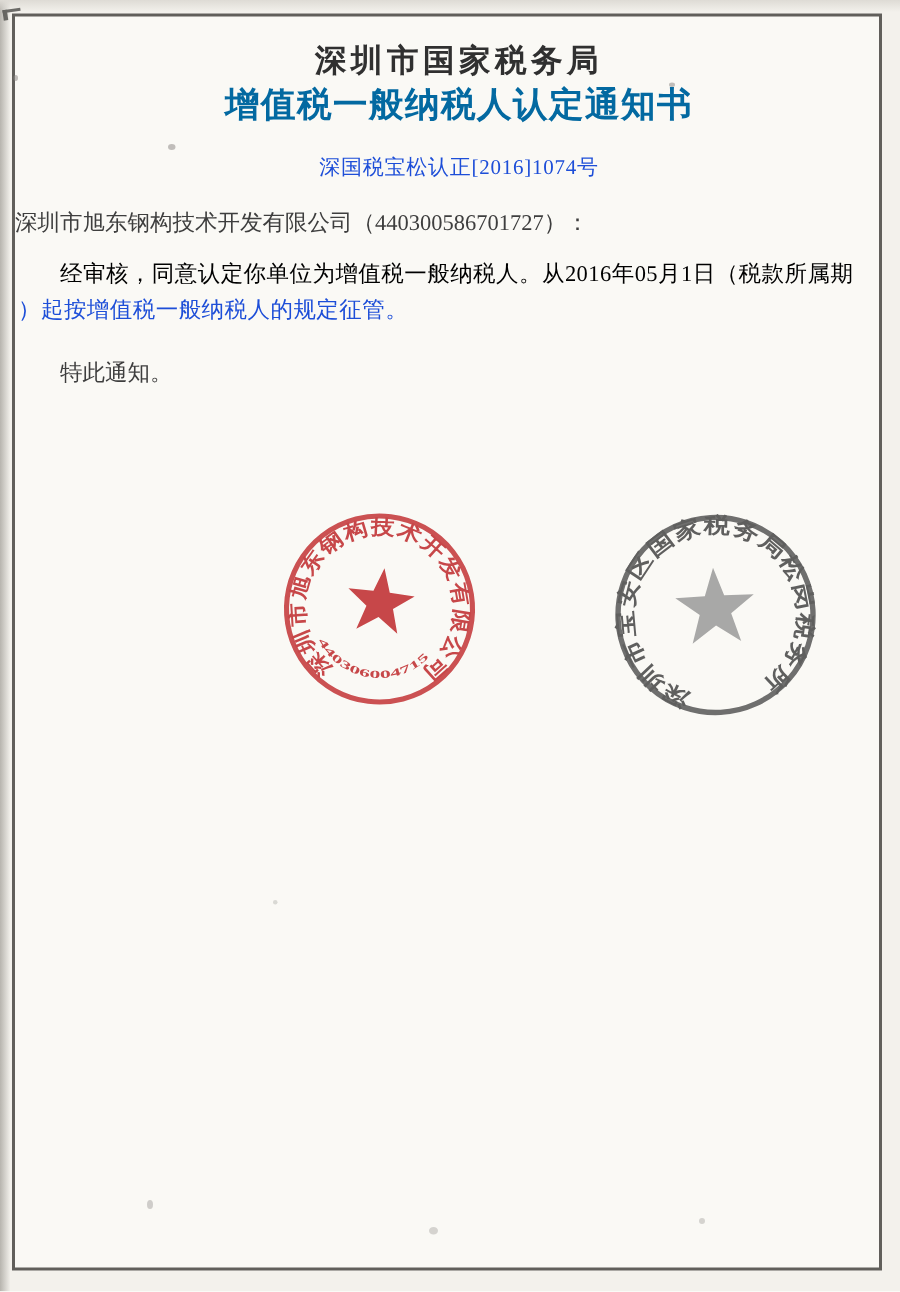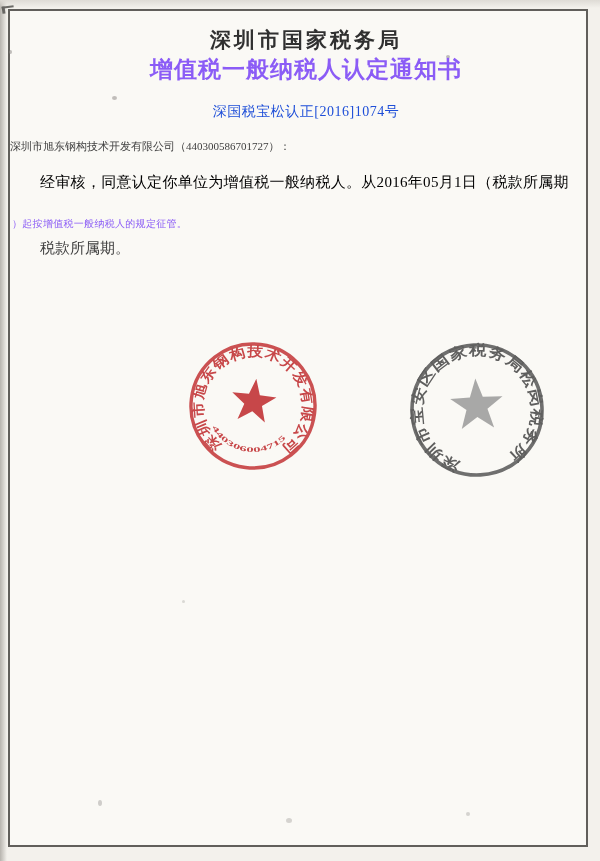--- a/index.html
+++ b/index.html
@@ -15,25 +15,25 @@
     background:linear-gradient(to right,#b7b4ae,rgba(183,180,174,0));}
   .edge-shade-top{position:absolute;left:0;top:0;width:100%;height:8px;
     background:linear-gradient(to bottom,#dedbd5,rgba(222,219,213,0));}
   .page-border{
     position:absolute;left:8px;top:9px;width:580px;height:838px;
     border:2px solid #615f5b;box-sizing:border-box;background:#faf9f5;
   }
   .txt{position:absolute;white-space:nowrap;}
   .centered{left:0;width:600px;text-align:center;padding-left:12px;box-sizing:border-box;}
   .title1{top:26px;font-size:21px;font-weight:bold;letter-spacing:3px;color:#303030;}
-  .title2{top:54px;font-size:23px;font-weight:bold;letter-spacing:1px;color:#8b5cf6;}
+  .title2{top:54px;font-size:23px;font-weight:bold;letter-spacing:1px;color:#0369a1;}
   .docnum{top:103px;font-size:14px;letter-spacing:0.5px;color:#1d4ed8;}
-  .recipient{top:139px;left:10px;font-size:11px;color:#3e3e3e;}
+  .recipient{top:139px;left:10px;font-size:15px;color:#3e3e3e;}
   .body1{top:173px;left:40px;font-size:15px;color:#000000;letter-spacing:0.3px;}
-  .body2{top:217px;left:12px;font-size:10px;color:#8b5cf6;letter-spacing:0.3px;}
+  .body2{top:197px;left:12px;font-size:15px;color:#1d4ed8;letter-spacing:0.3px;}
   .closing{top:239px;left:40px;font-size:15px;color:#3e3e3e;}
   .stamp{position:absolute;}
   .stamp-red{left:187px;top:340px;opacity:0.93;}
   .stamp-black{left:406px;top:339px;opacity:0.88;}
   .date-stamp{
     position:absolute;left:392px;top:426px;
     font-family:"Liberation Sans", sans-serif;
     font-size:21px;font-weight:500;letter-spacing:2px;
     color:rgba(112,112,112,0.88);
     mix-blend-mode:multiply;z-index:5;white-space:nowrap;
@@ -52,21 +52,21 @@
   <div class="edge-shade-top"></div>
   <div class="corner-mark"></div>
 
   <div class="txt centered title1">深圳市国家税务局</div>
   <div class="txt centered title2">增值税一般纳税人认定通知书</div>
   <div class="txt centered docnum">深国税宝松认正[2016]1074号</div>
 
   <div class="txt recipient">深圳市旭东钢构技术开发有限公司（440300586701727）：</div>
   <div class="txt body1">经审核，同意认定你单位为增值税一般纳税人。从2016年05月1日（税款所属期</div>
   <div class="txt body2">）起按增值税一般纳税人的规定征管。</div>
-  <div class="txt closing">税款所属期。</div>
+  <div class="txt closing">特此通知。</div>
 
   <svg class="stamp stamp-red" width="132" height="132" viewBox="0 0 132 132">
     <g transform="translate(66,66) rotate(7)">
       <circle r="62" fill="none" stroke="#c43a3c" stroke-width="3.4" opacity="0.95"></circle>
       <path id="redRingPath" d="M -26,42.7 A 50,50 0 1 1 26,42.7" fill="none"></path>
       <text font-size="13.5" font-weight="bold" fill="#c43a3c" letter-spacing="1">
         <textPath href="#redRingPath" textLength="252" lengthAdjust="spacingAndGlyphs">深圳市旭东钢构技术开发有限公司</textPath>
       </text>
       <path id="redNumPath" d="M -38,26 A 46,46 0 0 0 38,26" fill="none"></path>
       <text font-size="7.2" font-weight="bold" fill="#c43a3c">

